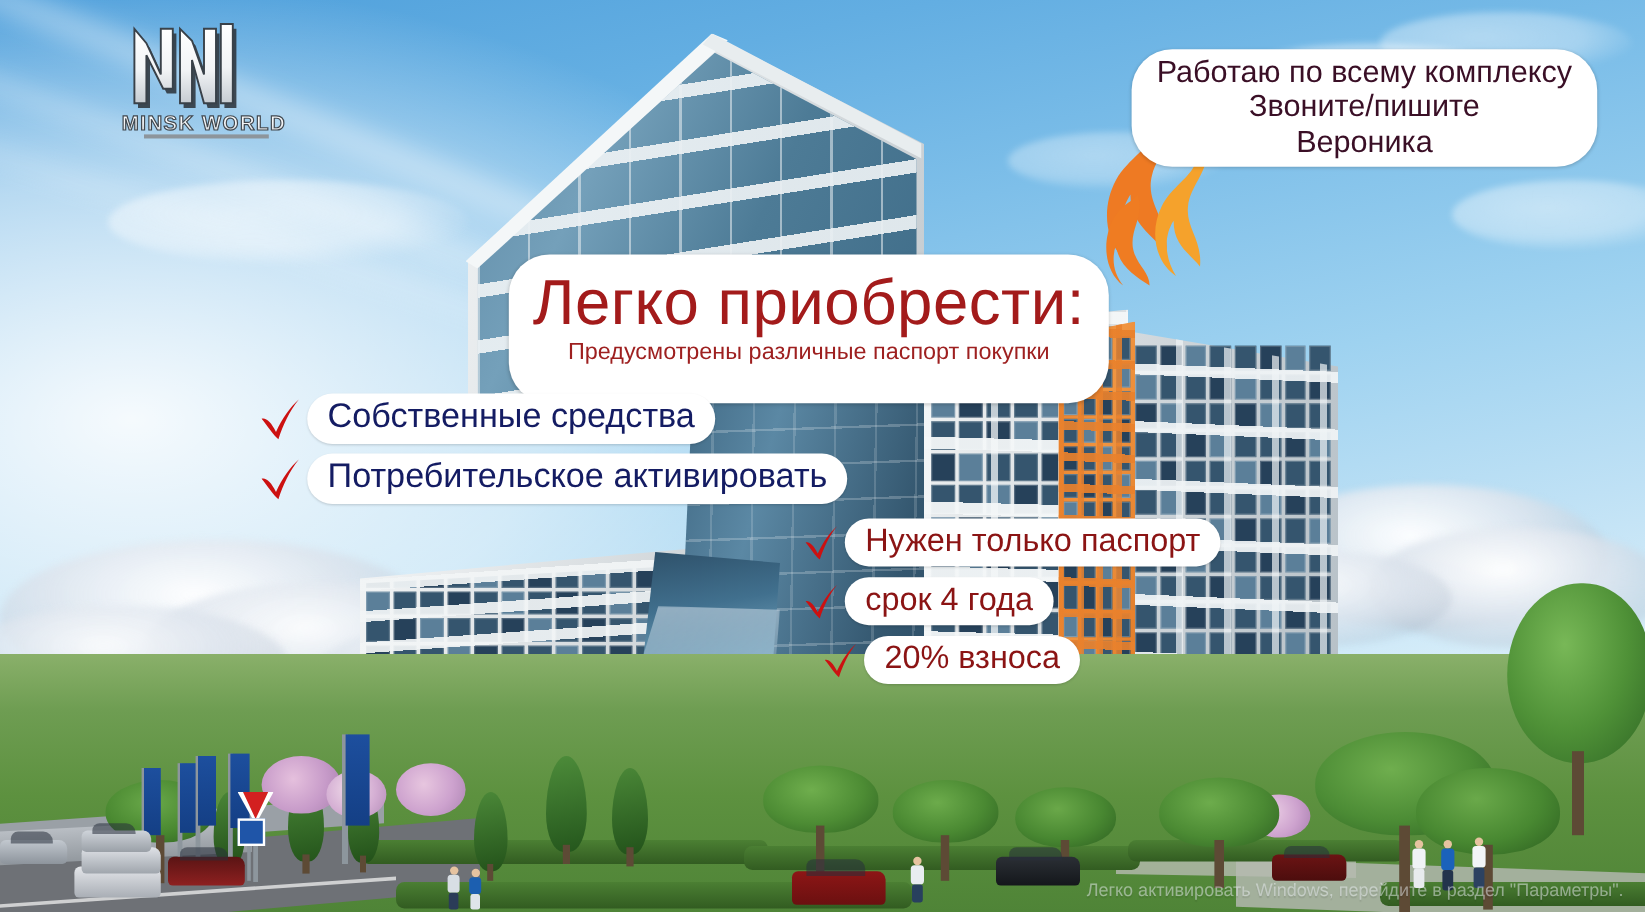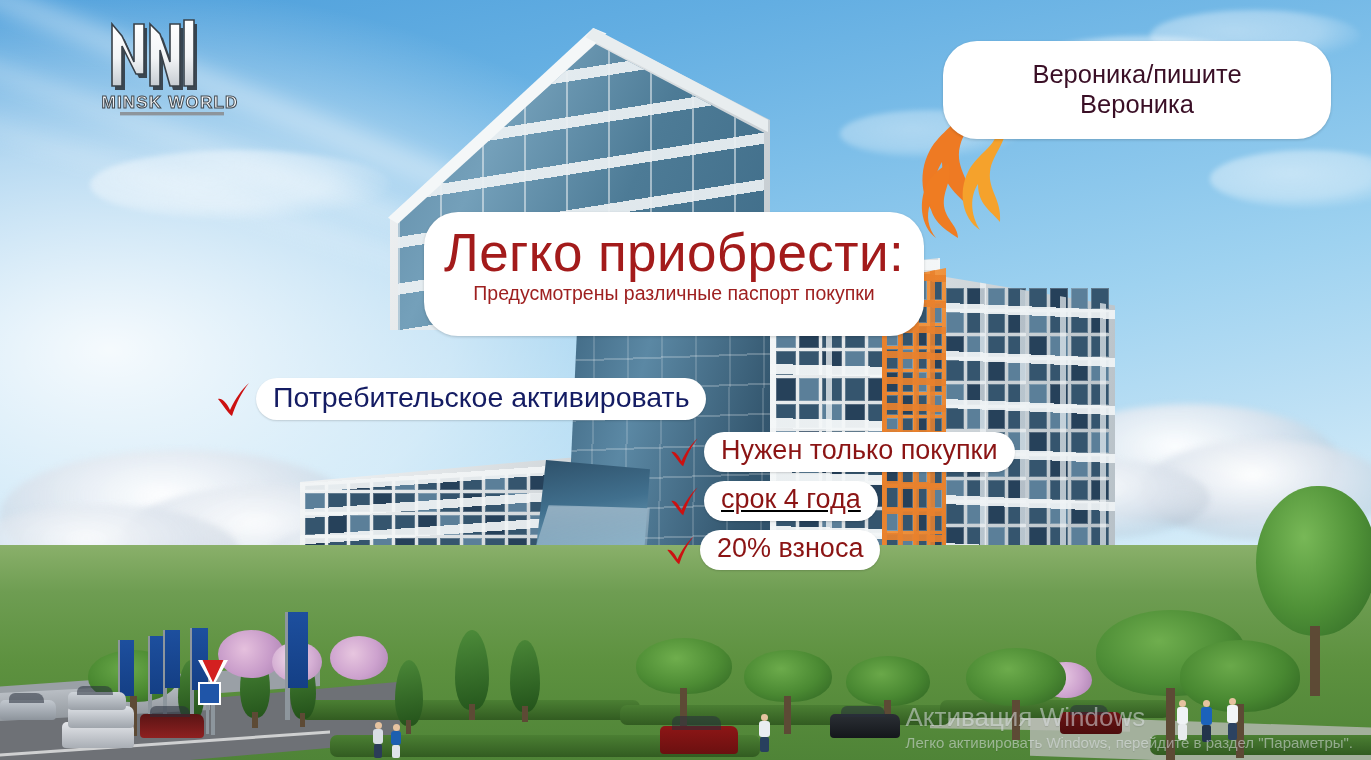--- a/index.html
+++ b/index.html
@@ -853,65 +853,73 @@
 
   <div style="position:absolute;left:908px;top:70px;width:128px;height:175px;">
     <svg viewBox="0 0 128 175" width="128" height="175" aria-hidden="true">
       <path d="M74 6 C86 36 58 52 52 76 C46 100 66 112 64 140 C52 126 34 116 34 92 C24 108 22 132 36 152 C14 138 8 106 22 80 C32 62 52 52 58 36 C62 26 62 16 74 6 Z" fill="#ee7a23"></path>
       <path d="M96 46 C104 70 84 82 82 102 C80 120 94 130 92 152 C82 140 70 134 70 114 C62 126 62 144 72 160 C54 148 50 122 60 102 C68 86 84 78 88 66 C91 58 90 52 96 46 Z" fill="#f5a22c"></path>
       <path d="M40 92 C46 110 34 120 36 136 C38 150 50 156 50 168 C38 160 24 152 22 134 C18 146 20 158 28 168 C12 156 10 130 20 112 C27 100 36 98 40 92 Z" fill="#ef7c22"></path>
     </svg>
   </div>
 
   <div class="bubble bubble-contact">
-    <div class="ln">Вероника/пишите</div>
+    <div class="ln">Работаю по всему комплексу</div>
+    <div class="ln">Звоните/пишите</div>
     <div class="ln">Вероника</div>
   </div>
 
   <div class="bubble bubble-head">
     <div class="head-title">Легко приобрести:</div>
     <div class="head-sub">Предусмотрены различные паспорт покупки</div>
   </div>
 
+  <div class="chk-row" style="left:214px;top:328px;">
+    <span class="chk">
+      <svg viewBox="0 0 38 40" width="38" height="40" aria-hidden="true">
+        <path d="M4 20 C8 19 12 23 16 31 C21 20 28 10 35 4 C27 14 22 25 18 37 C14 34 9 26 4 20 Z" fill="#cc1111"></path>
+      </svg>
+    </span>
+    <span class="pill pill-blue">Собственные средства</span>
+  </div>
 
   <div class="chk-row" style="left:214px;top:378px;">
     <span class="chk">
       <svg viewBox="0 0 38 40" width="38" height="40" aria-hidden="true">
         <path d="M4 20 C8 19 12 23 16 31 C21 20 28 10 35 4 C27 14 22 25 18 37 C14 34 9 26 4 20 Z" fill="#cc1111"></path>
       </svg>
     </span>
     <span class="pill pill-blue">Потребительское активировать</span>
   </div>
 
 
   <div class="chk-row" style="left:668px;top:432px;">
     <span class="chk" style="width:32px;height:36px;">
       <svg viewBox="0 0 38 40" width="32" height="36" aria-hidden="true">
         <path d="M4 20 C8 19 12 23 16 31 C21 20 28 10 35 4 C27 14 22 25 18 37 C14 34 9 26 4 20 Z" fill="#cc1111"></path>
       </svg>
     </span>
-    <span class="pill pill-red">Нужен только покупки</span>
-  </div>
-
-  <div class="chk-row" style="left:668px;top:481px;text-decoration:underline;">
+    <span class="pill pill-red">Нужен только паспорт</span>
+  </div>
+
+  <div class="chk-row" style="left:668px;top:481px;">
     <span class="chk" style="width:32px;height:36px;">
       <svg viewBox="0 0 38 40" width="32" height="36" aria-hidden="true">
         <path d="M4 20 C8 19 12 23 16 31 C21 20 28 10 35 4 C27 14 22 25 18 37 C14 34 9 26 4 20 Z" fill="#cc1111"></path>
       </svg>
     </span>
     <span class="pill pill-red">срок 4 года</span>
   </div>
 
-  <div class="chk-row" style="left:664px;top:530px;">
+  <div class="chk-row" style="left:684px;top:530px;">
     <span class="chk" style="width:32px;height:36px;">
       <svg viewBox="0 0 38 40" width="32" height="36" aria-hidden="true">
         <path d="M4 20 C8 19 12 23 16 31 C21 20 28 10 35 4 C27 14 22 25 18 37 C14 34 9 26 4 20 Z" fill="#cc1111"></path>
       </svg>
     </span>
     <span class="pill pill-red">20% взноса</span>
   </div>
 
   <div class="watermark">
-    <div class="wm1">Активация Windows</div>
     <div class="wm2">Легко активировать Windows, перейдите в раздел "Параметры".</div>
   </div>
 
 </div>
 
 </body></html>

